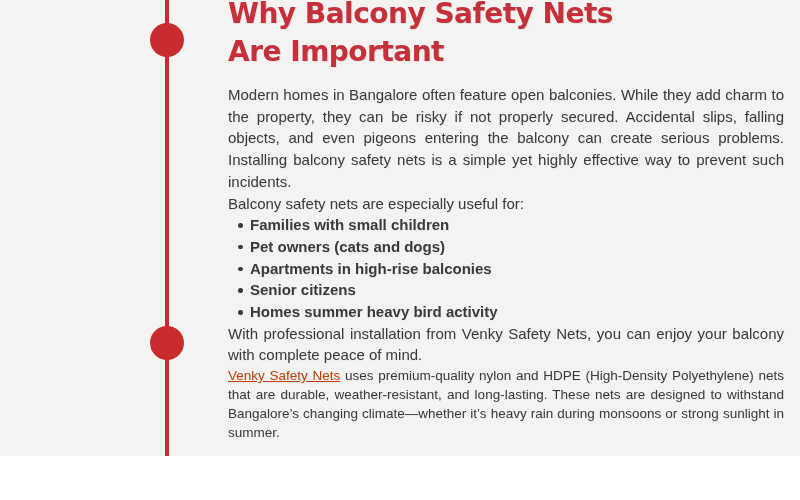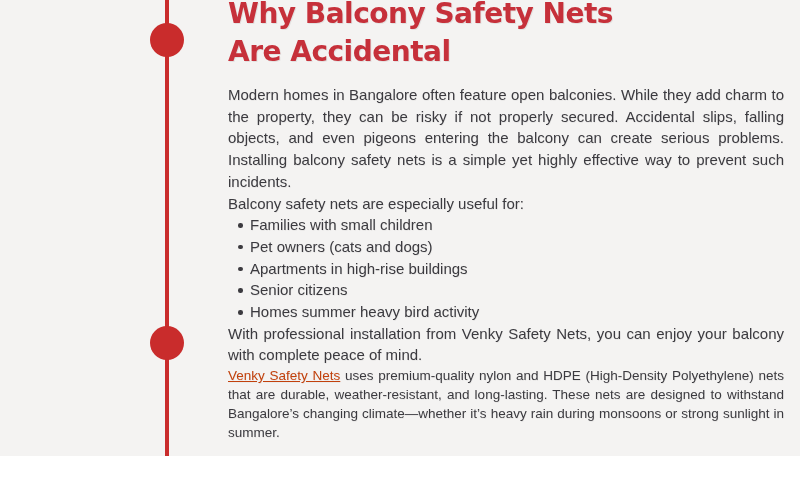--- a/index.html
+++ b/index.html
@@ -56,21 +56,21 @@
     text-shadow: 0.5px 0.5px 0 rgba(0,0,0,0.05);
   }
   .justify { text-align: justify; }
   .intro { margin-top: 13px; }
 
   .bullet-list {
     list-style: none;
     margin: 0;
     padding: 0 0 0 22px;
   }
-  .list-item { position: relative; font-weight: 400; }
+  .list-item { position: relative; font-weight: 700; }
   .list-item::before {
     content: "";
     position: absolute;
     left: -12px; top: 9px;
     width: 4.5px; height: 4.5px;
     border-radius: 50%;
     background: #3b3a3f;
   }
   .small { font-size: 13.5px; line-height: 19px; }
   .inline-link {
@@ -85,31 +85,31 @@
 <div class="page">
   <div class="timeline-line"></div>
   <div class="timeline-dot dot-1"></div>
   <div class="timeline-dot dot-2"></div>
 
   <main class="content">
 
     <section>
       <h1 class="heading h1">
         <span class="hline">Why Balcony Safety Nets</span>
-        <span class="hline">Are Accidental</span>
+        <span class="hline">Are Important</span>
       </h1>
 
       <p class="body justify intro">Modern homes in Bangalore often feature open balconies. While they add charm to the property, they can be risky if not properly secured. Accidental slips, falling objects, and even pigeons entering the balcony can create serious problems. Installing balcony safety nets is a simple yet highly effective way to prevent such incidents.</p>
 
       <p class="body list-intro">Balcony safety nets are especially useful for:</p>
 
       <ul class="bullet-list">
         <li class="body list-item">Families with small children</li>
         <li class="body list-item">Pet owners (cats and dogs)</li>
-        <li class="body list-item">Apartments in high-rise buildings</li>
+        <li class="body list-item">Apartments in high-rise balconies</li>
         <li class="body list-item">Senior citizens</li>
         <li class="body list-item">Homes summer heavy bird activity</li>
       </ul>
 
       <p class="body justify">With professional installation from Venky Safety Nets, you can enjoy your balcony with complete peace of mind.</p>
     </section>
 
     <section>
 
       <p class="body small justify"><a class="inline-link">Venky Safety Nets</a><span> uses premium-quality nylon and HDPE (High-Density Polyethylene) nets that are durable, weather-resistant, and long-lasting. These nets are designed to withstand Bangalore’s changing climate—whether it’s heavy rain during monsoons or strong sunlight in summer.</span></p>

